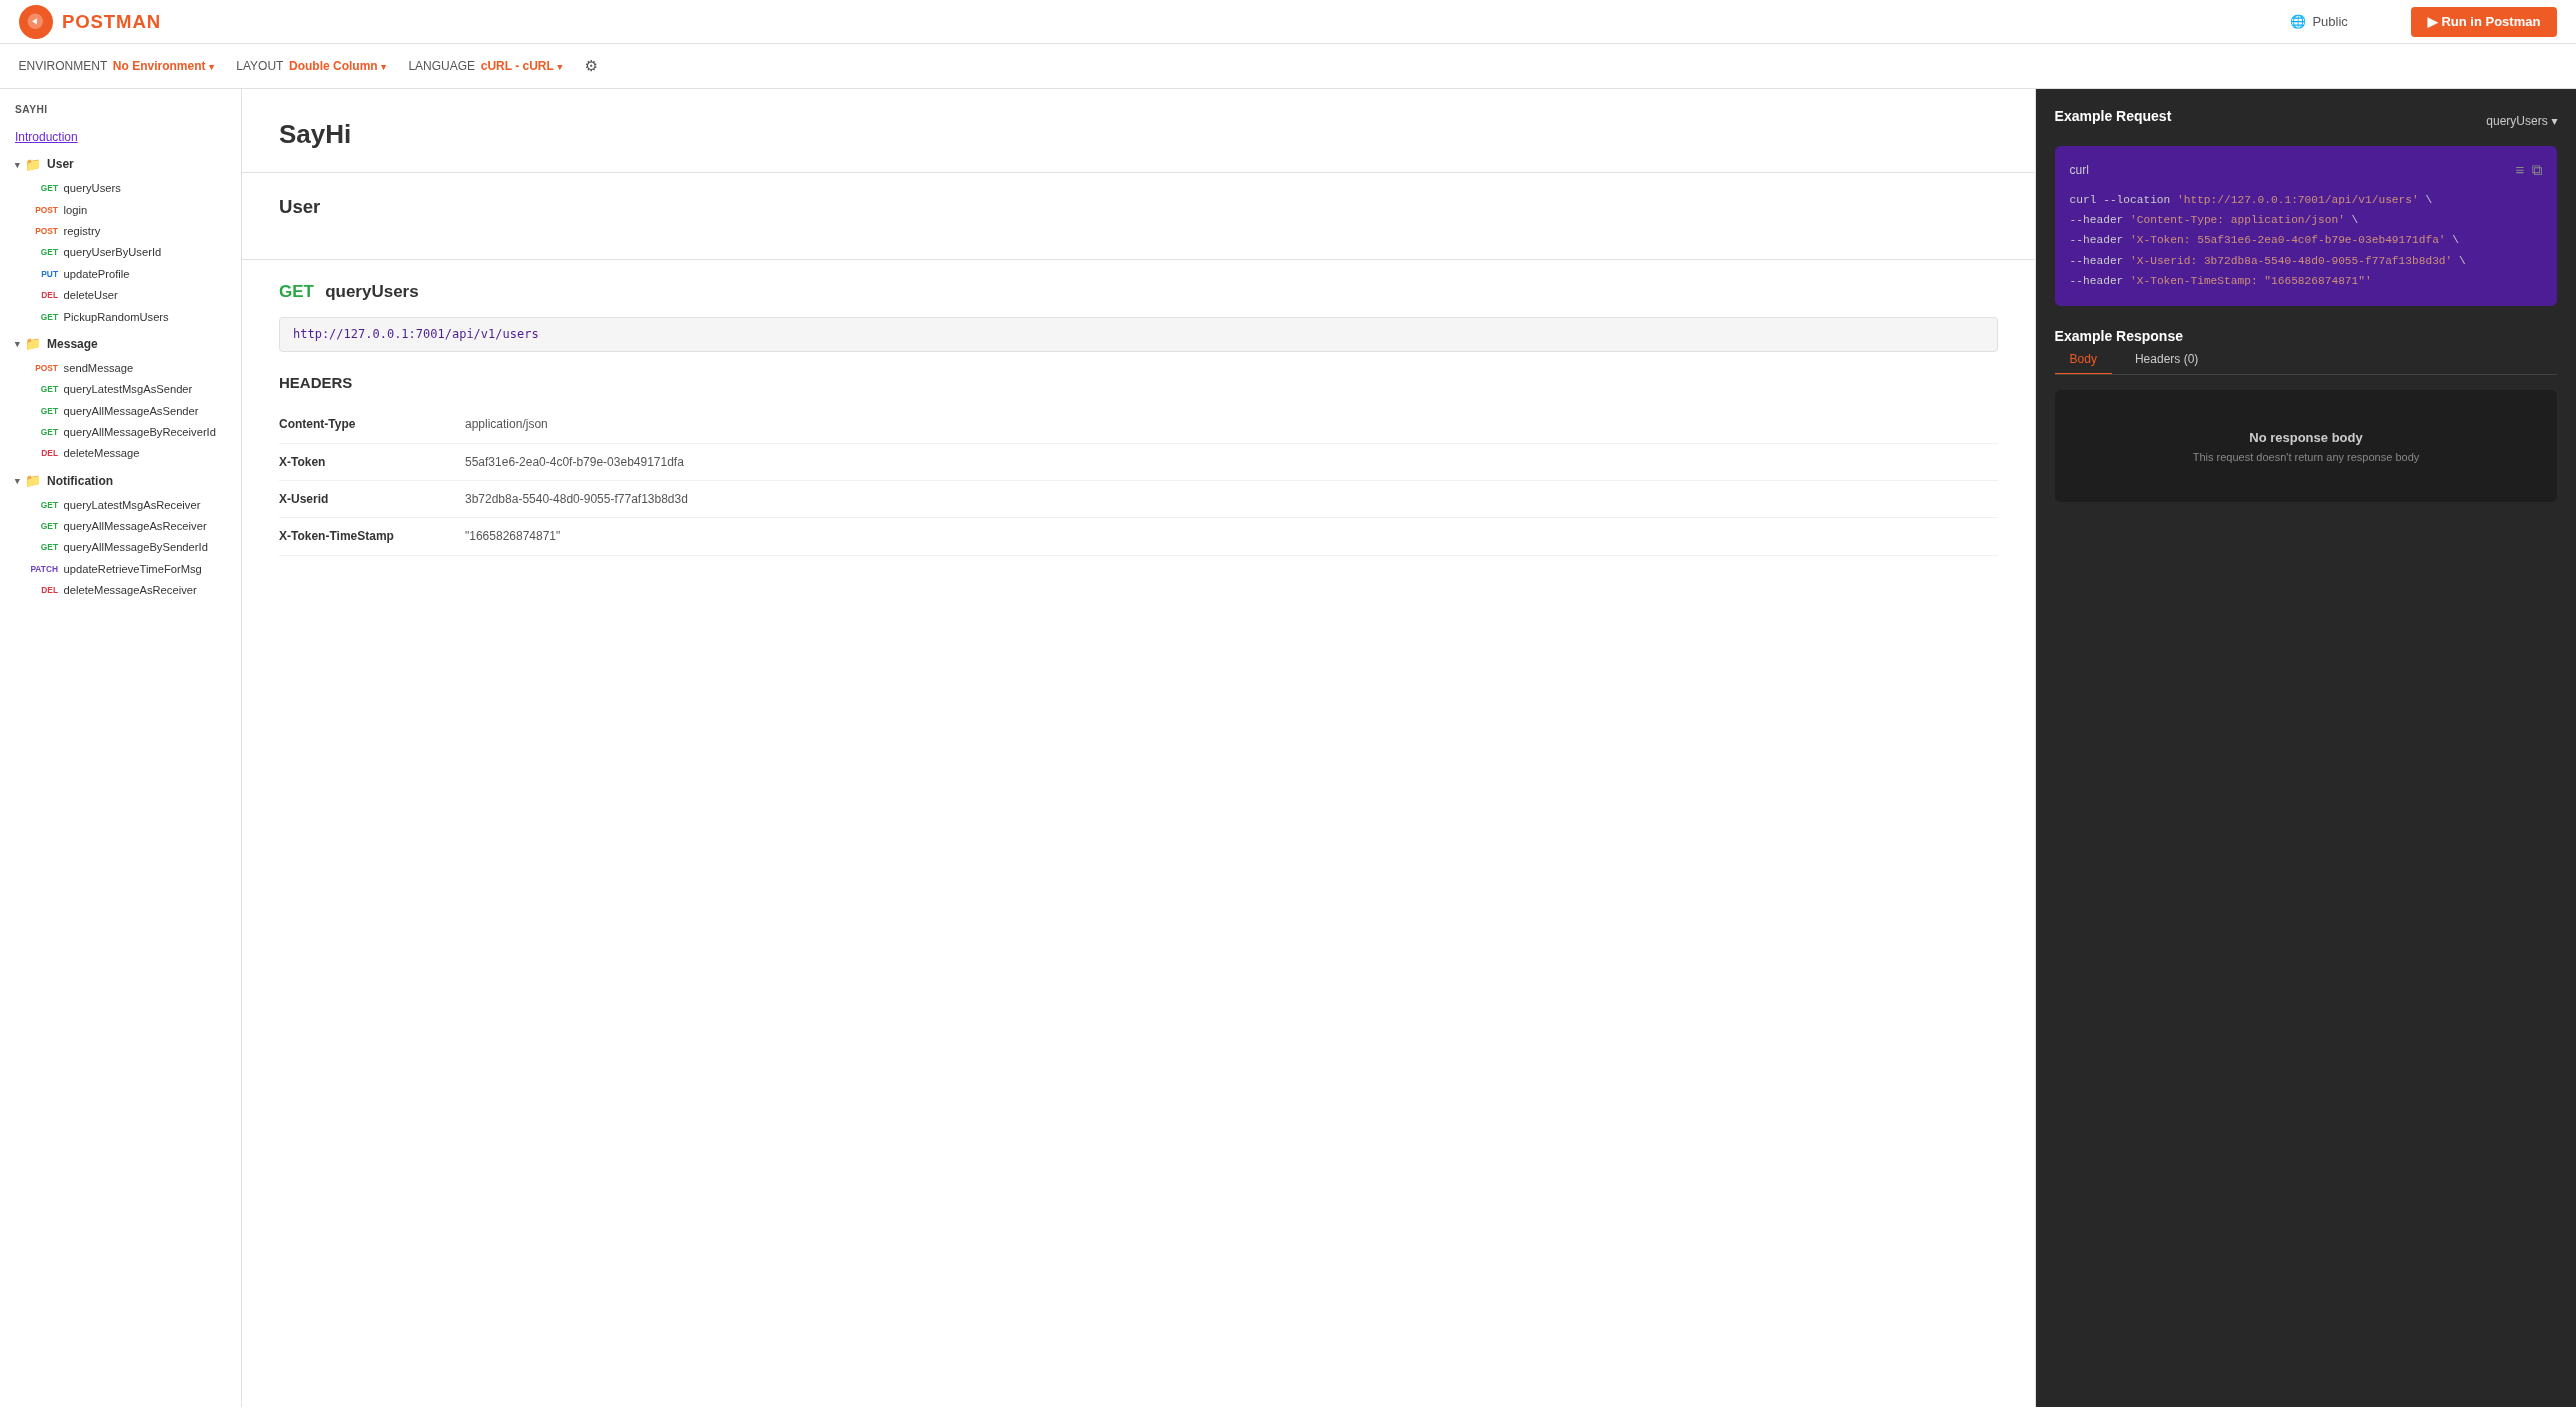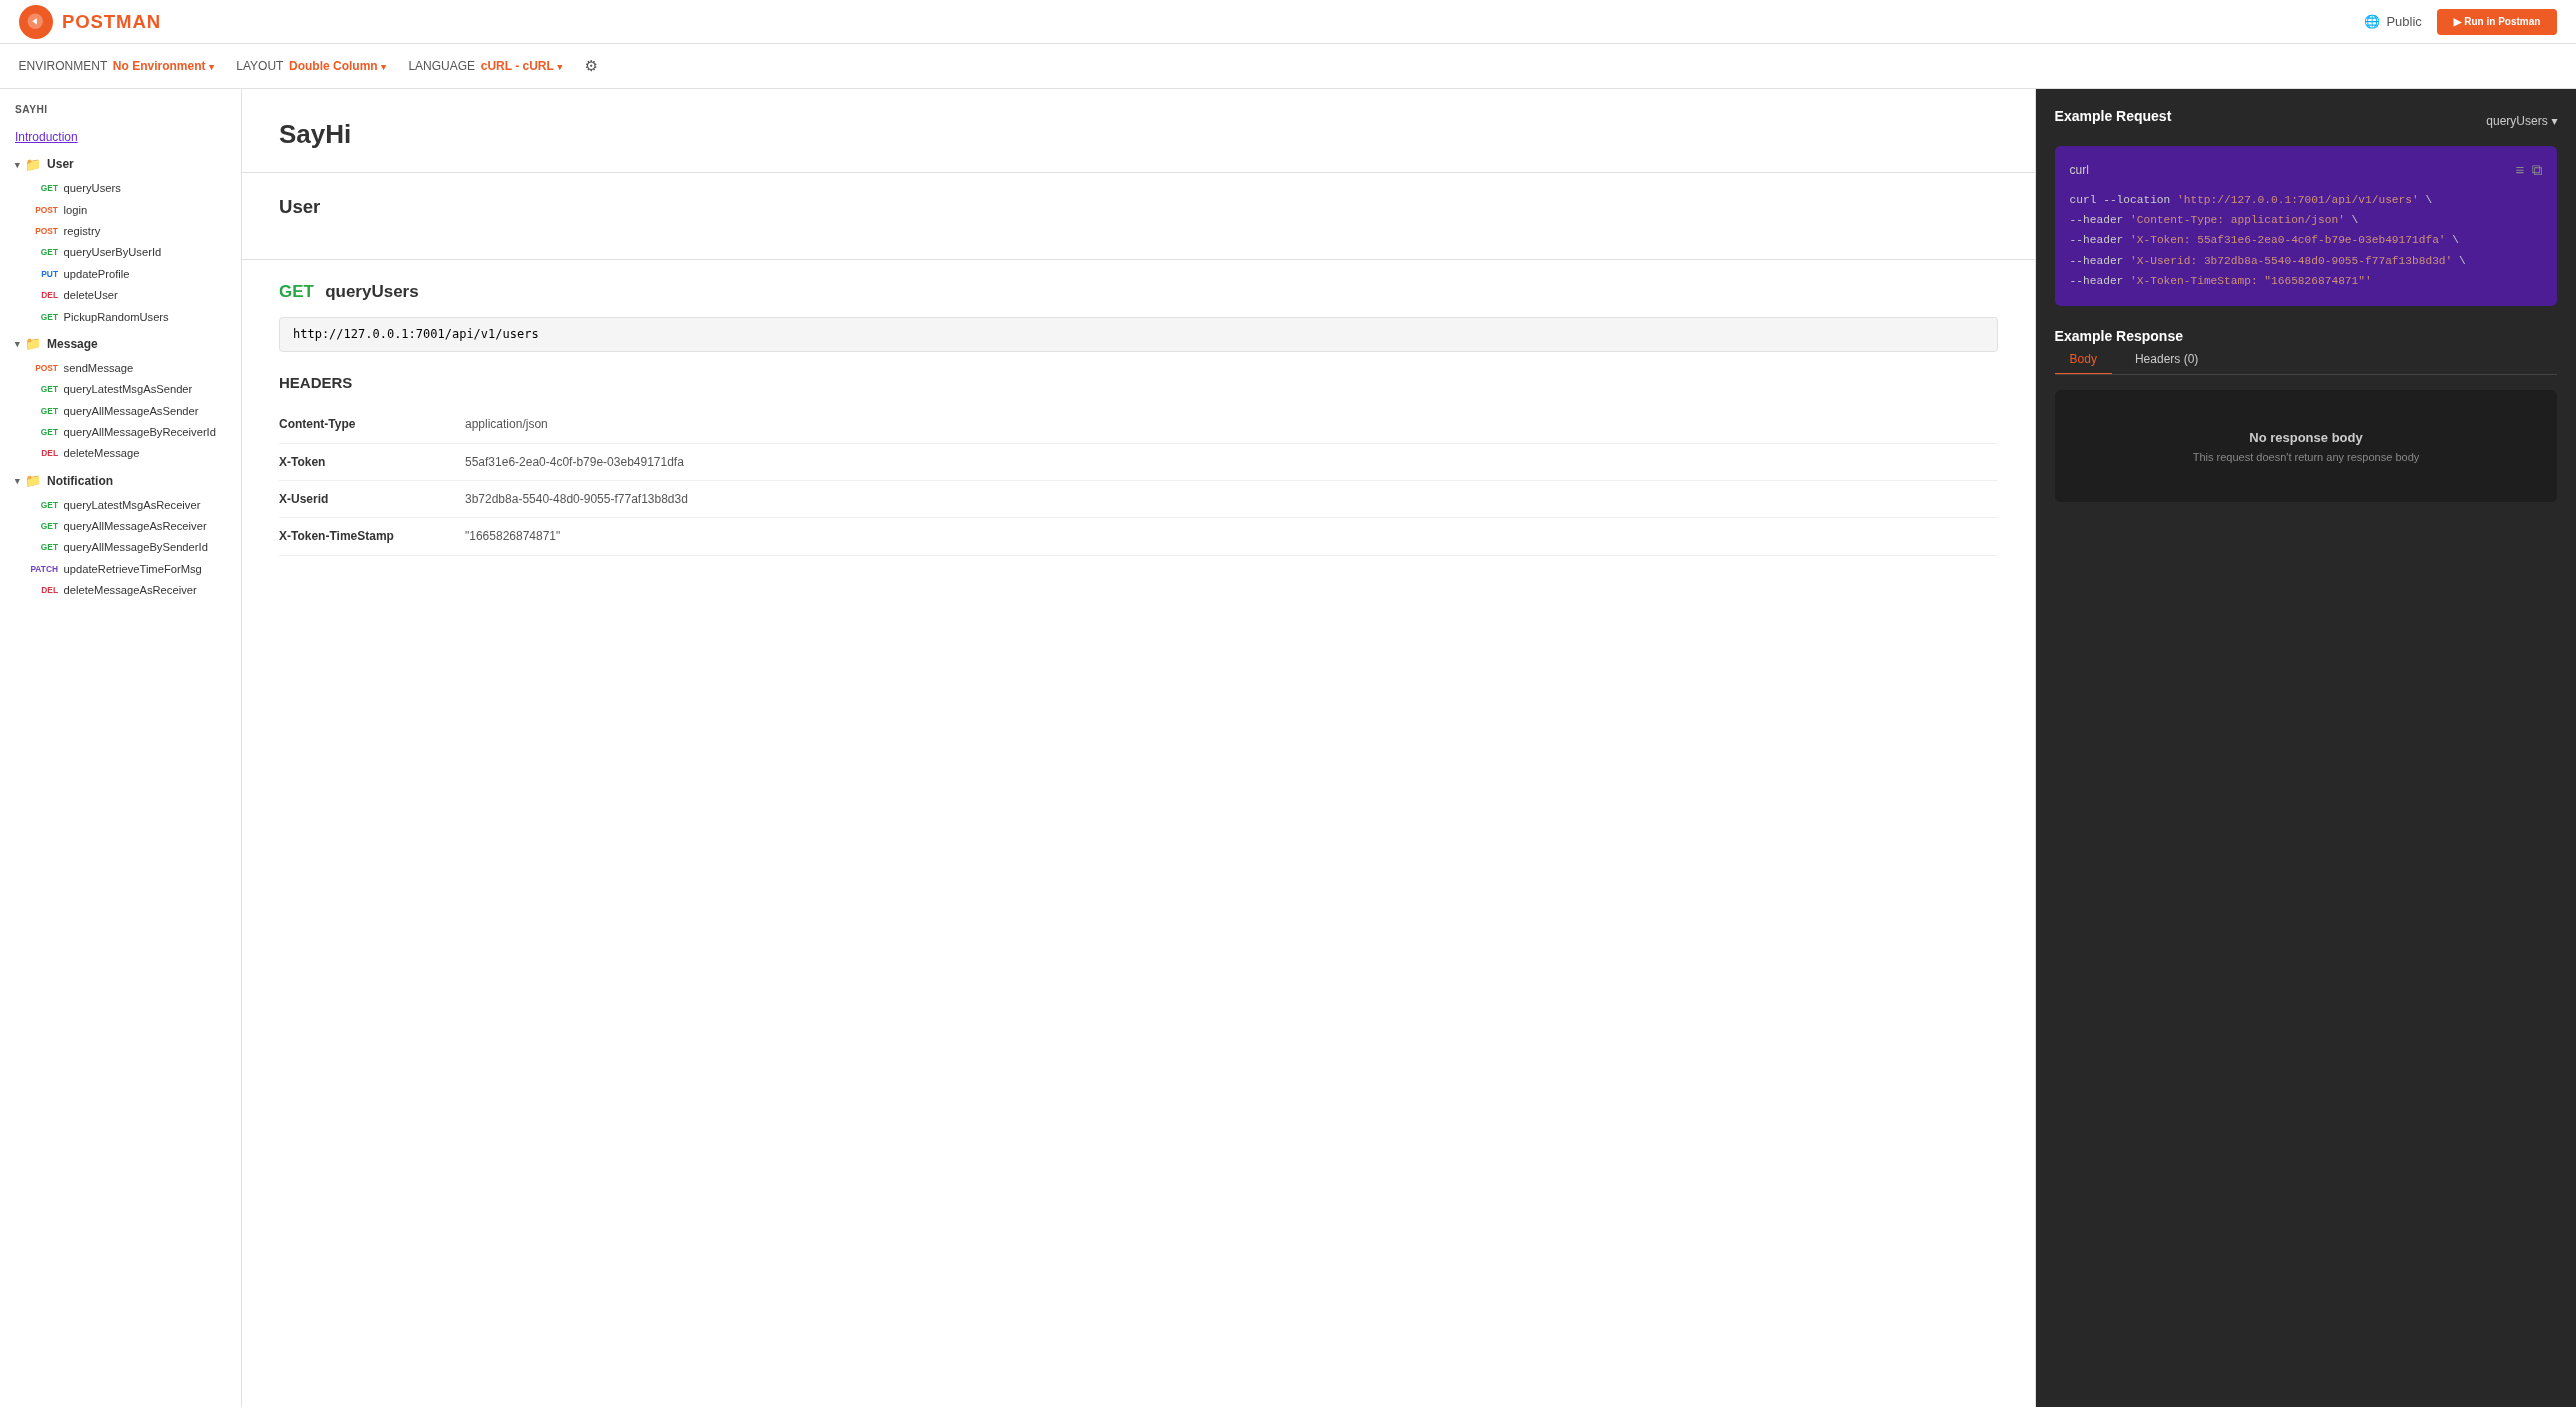--- a/index.html
+++ b/index.html
@@ -28,24 +28,24 @@
     .public-btn {
       display: flex; align-items: center; gap: 5.6px;
       color: #555; font-size: 13px;
     }
     .run-btn {
       background: #ef5b25;
       color: white;
       border: none;
       padding: 7.5px 17px;
       border-radius: 3.7px;
-      font-size: 10px;
+      font-size: 13px;
       font-weight: 600;
       cursor: pointer;
-      display: flex; align-items: center; gap: 5.6px;
+      display: flex; align-items: center; gap: 5.6px; margin-left: 48px;
     }
 
     
     .toolbar {
       display: flex;
       align-items: center;
       padding: 0 18.6px;
       height: 45px;
       border-bottom: 0.9px solid #e0e0e0;
       gap: 22.4px;
@@ -137,21 +137,21 @@
     .endpoint-header { display: flex; align-items: center; gap: 11.2px; margin-bottom: 15px; }
     .endpoint-method { font-size: 17px; font-weight: 700; color: #28a745; }
     .endpoint-path { font-size: 17px; font-weight: 600; color: #333; }
 
     .url-bar {
       background: #f5f5f5;
       border: 0.9px solid #e0e0e0;
       border-radius: 3.7px;
       padding: 9.3px 13px;
       font-size: 12px;
-      color: #000000;
+      color: #4c1d95;
       margin-bottom: 22.4px;
       font-family: monospace;
     }
 
     .headers-title { font-size: 15px; font-weight: 700; margin-bottom: 15px; color: #333; }
     .headers-table { width: 100%; border-collapse: collapse; }
     .headers-table tr { border-bottom: 0.9px solid #f0f0f0; }
     .headers-table td { padding: 11.2px 0; font-size: 12px; vertical-align: top; }
     .headers-table td:first-child { font-weight: 600; color: #333; width: 186px; }
     .headers-table td:last-child { color: #555; }

